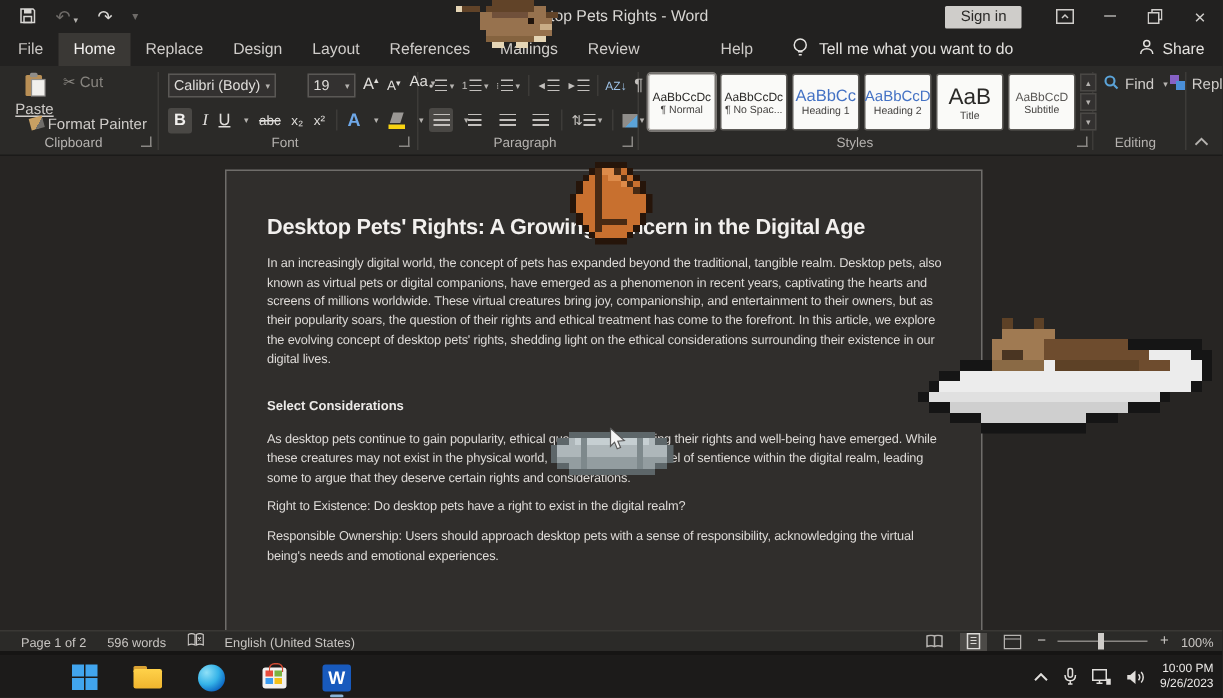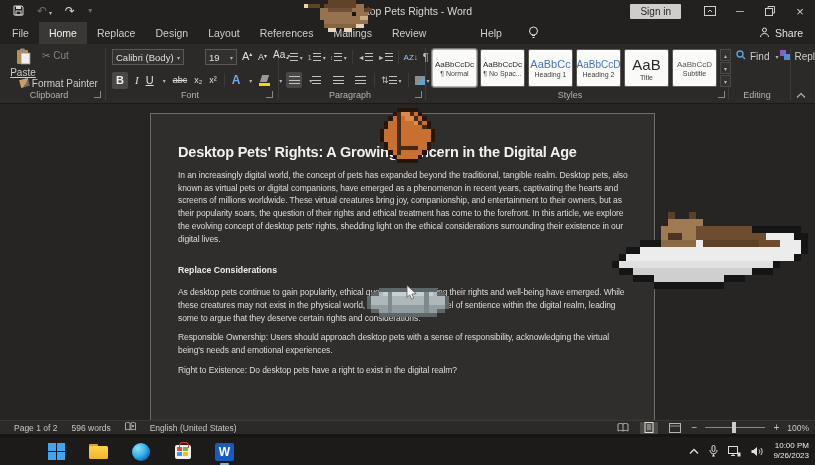--- a/index.html
+++ b/index.html
@@ -151,20 +151,21 @@
   <div class="tab">Review</div>
   <div class="tab-gap"></div>
   <div class="tab">Help</div>
   <div class="tellme">
     <span>
       <svg width="11" height="13" viewBox="0 0 11 13">
           <circle cx="5.5" cy="5" r="4" fill="none" stroke="#e4e2df"></circle>
           <path d="M4 9.5h3M4.5 11.5h2" stroke="#e4e2df"></path>
         </svg>
     </span>
+    <span>Tell me what you want to do</span>
   </div>
   <div class="share">
     <span>
       <svg width="11" height="11" viewBox="0 0 11 11">
           <circle cx="5.5" cy="3" r="2" fill="none" stroke="#e4e2df"></circle>
           <path d="M1.5 10c0-2.2 1.8-3.5 4-3.5s4 1.3 4 3.5" fill="none" stroke="#e4e2df"></path>
         </svg>
     </span>
     <span>Share</span>
   </div>
@@ -358,24 +359,24 @@
         <path d="M1 5.5L5 1.5 9 5.5" fill="none" stroke="#b5b2af" stroke-width="1.2"></path>
       </svg>
   </div>
 </div>
 
 <div class="canvas">
   <div class="page">
     <div class="doc-body">
       <div class="doc-title">Desktop Pets' Rights: A Growing Concern in the Digital Age</div>
       <p class="doc-p">In an increasingly digital world, the concept of pets has expanded beyond the traditional, tangible realm. Desktop pets, also known as virtual pets or digital companions, have emerged as a phenomenon in recent years, captivating the hearts and screens of millions worldwide. These virtual creatures bring joy, companionship, and entertainment to their owners, but as their popularity soars, the question of their rights and ethical treatment has come to the forefront. In this article, we explore the evolving concept of desktop pets' rights, shedding light on the ethical considerations surrounding their existence in our digital lives.</p>
-      <div class="doc-h gap-top">Replace Considerations</div>
+      <div class="doc-h gap-top">Select Considerations</div>
       <p class="doc-p">As desktop pets continue to gain popularity, ethical questions surrounding their rights and well-being have emerged. While these creatures may not exist in the physical world, they do possess a level of sentience within the digital realm, leading some to argue that they deserve certain rights and considerations.</p>
+      <p class="doc-p">Right to Existence: Do desktop pets have a right to exist in the digital realm?</p>
       <p class="doc-p">Responsible Ownership: Users should approach desktop pets with a sense of responsibility, acknowledging the virtual being's needs and emotional experiences.</p>
-      <p class="doc-p">Right to Existence: Do desktop pets have a right to exist in the digital realm?</p>
     </div>
   </div>
 </div>
 
 <div class="statusbar">
   <span class="sb-item">Page 1 of 2</span>
   <span class="sb-item">596 words</span>
   <span class="sb-item">
     <svg width="11" height="9" viewBox="0 0 11 9">
         <path d="M0.5 1C2 0.2 3.5 0.2 5 1v7C3.5 7.2 2 7.2 0.5 8zM10.5 1C9 0.2 7.5 0.2 6 1v7c1.5-0.8 3-0.8 4.5 0z" fill="none" stroke="#c9c6c3" stroke-width="0.8"></path>

